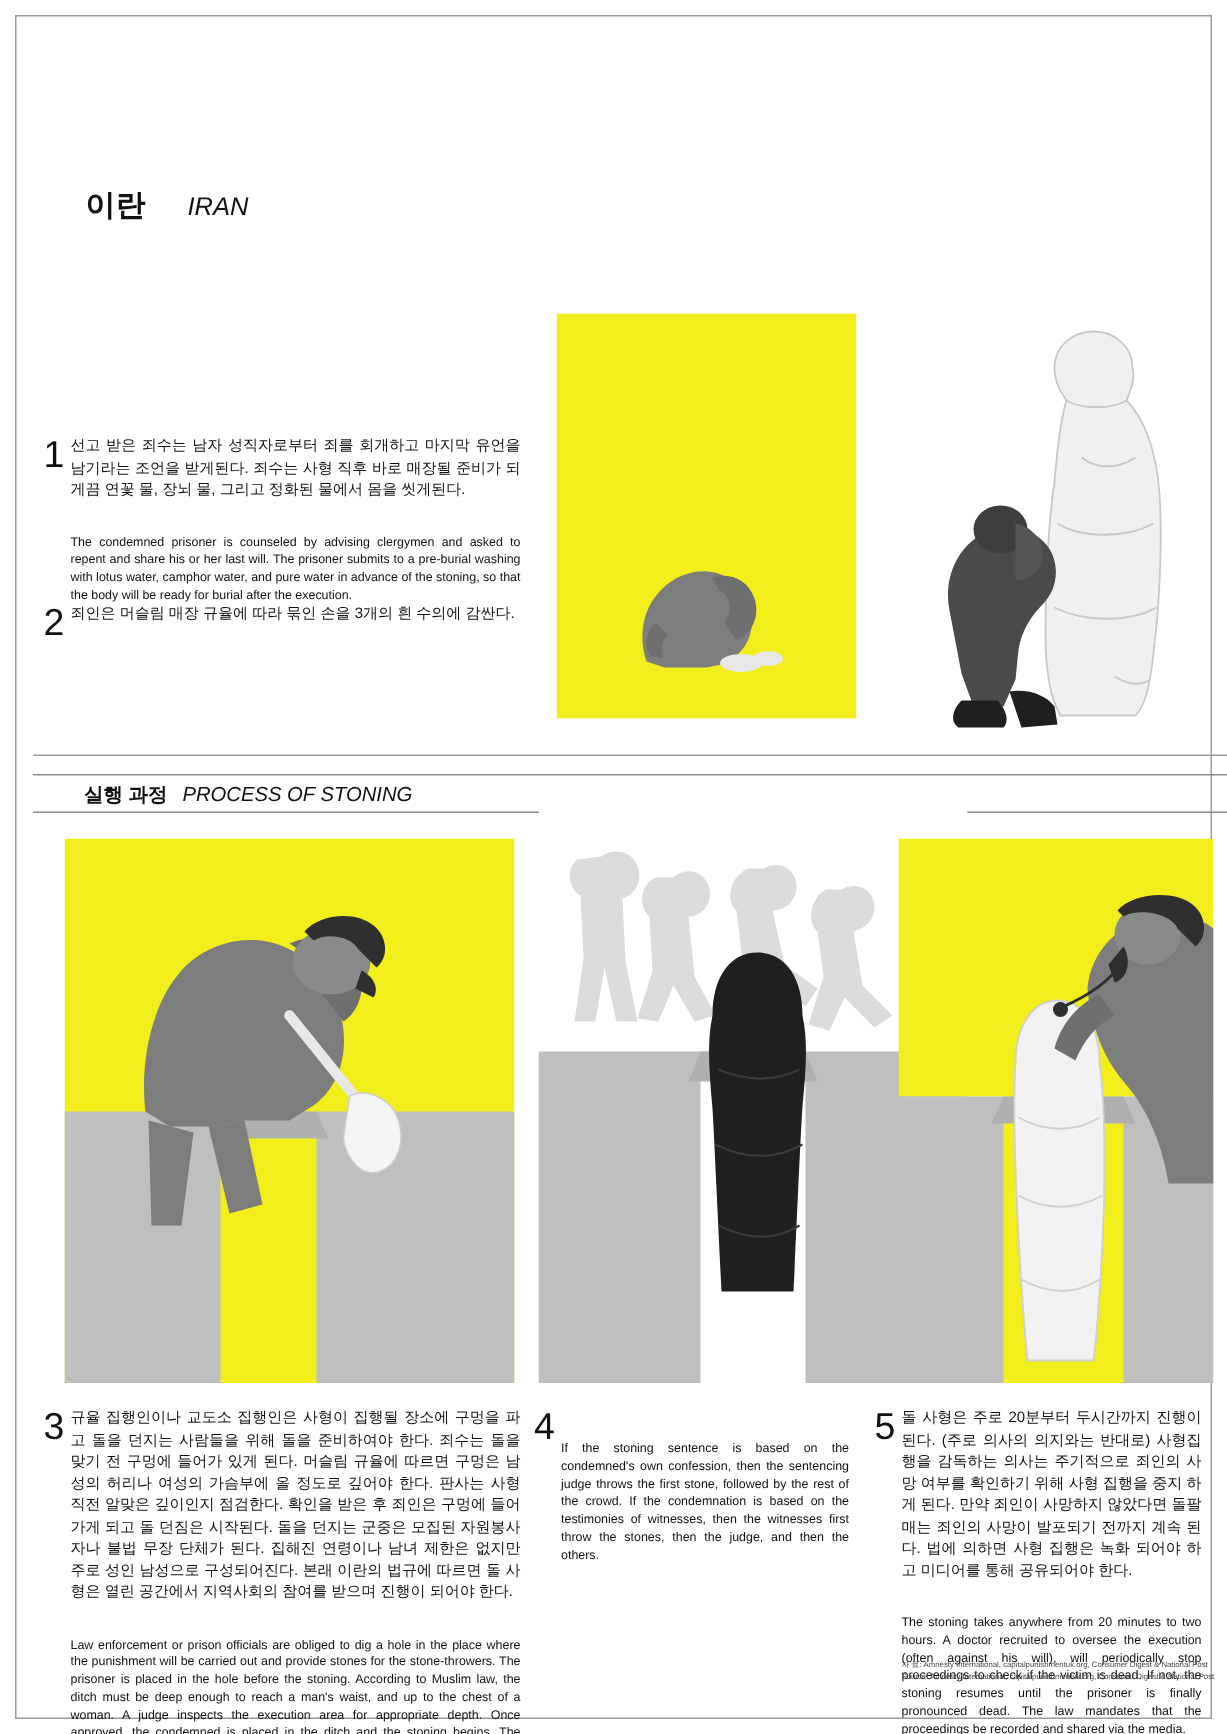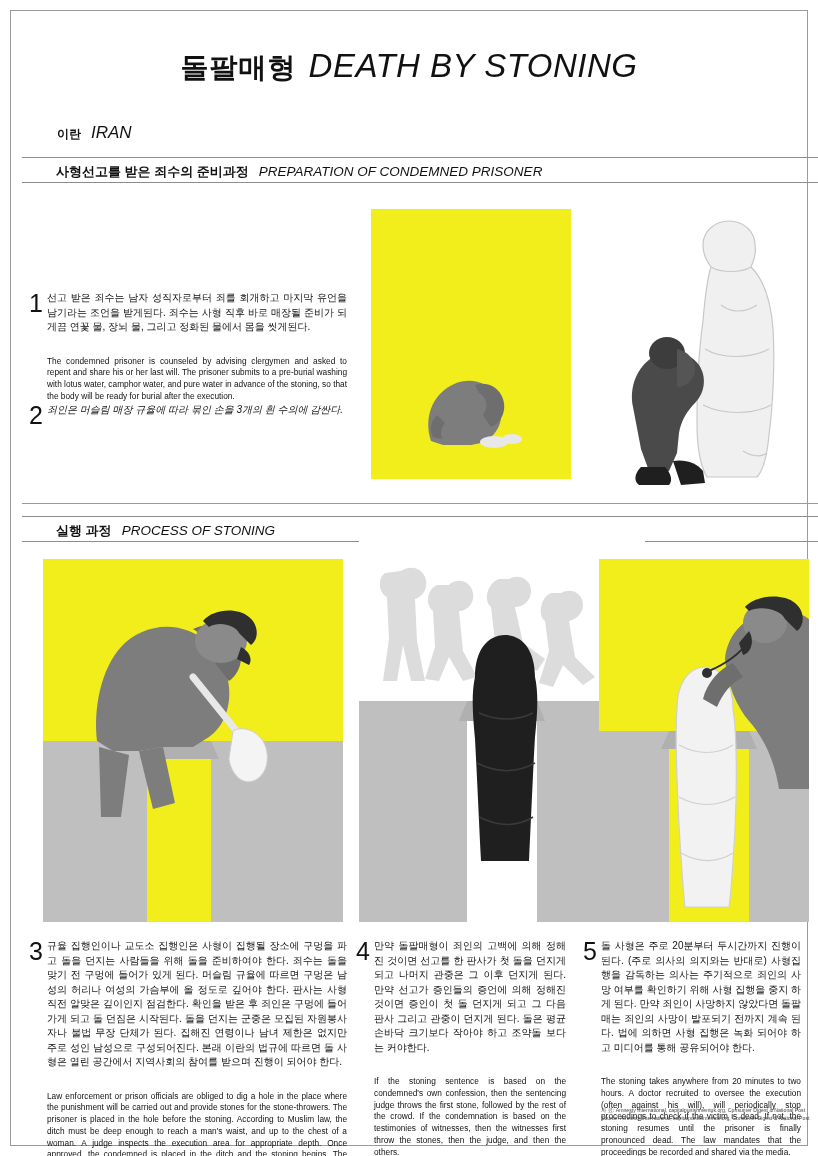--- a/index.html
+++ b/index.html
@@ -50,27 +50,27 @@
     margin-left: 12px;
   }
 
   .country-row {
     position: absolute;
     left: 46px;
     top: 112px;
     white-space: nowrap;
   }
   .country-ko {
-    font-size: 12px;
+    font-size: 20px;
     font-weight: bold;
   }
   .country-en {
     font-size: 17px;
     font-style: italic;
-    margin-left: 10px;
+    margin-left: 28px;
   }
 
   
   .section-bar {
     position: absolute;
     left: 11px;
     width: 796px;
     border-top: 1px solid #8d8d8d;
     border-bottom: 1px solid #8d8d8d;
     height: 26px;
@@ -142,33 +142,25 @@
   }
 
   svg { display: block; }
 </style>
 </head>
 <body>
 
 <div class="page">
   <div class="frame">
 
-    <div class="title-row">
-      <span class="title-ko">돌팔매형</span><span class="title-en">DEATH BY STONING</span>
-    </div>
 
     <div class="country-row">
       <span class="country-ko">이란</span><span class="country-en">IRAN</span>
     </div>
 
-    <div class="section-bar" id="section-bar-1">
-      <div class="label">
-        <span class="section-ko">사형선고를 받은 죄수의 준비과정</span><span class="section-en">PREPARATION OF CONDEMNED PRISONER</span>
-      </div>
-    </div>
 
     <div class="art" style="left:360px; top:198px; width:200px; height:270px;">
       <svg width="200" height="270" viewBox="0 0 200 270">
         <rect x="0" y="0" width="200" height="270" fill="#f2ee1b"></rect>
 
         <path d="M60 232 C54 214 58 196 70 184 C82 172 100 168 114 176 C126 183 132 196 130 210 C128 222 120 230 110 234 L100 236 L72 236 Z" fill="#7d7d7d"></path>
         <path d="M104 176 C116 172 128 178 132 190 C136 202 130 214 120 218 L112 206 C118 198 116 188 108 184 Z" fill="#6e6e6e"></path>
         <ellipse cx="123" cy="233" rx="14" ry="6" fill="#e8e8e8"></ellipse>
         <ellipse cx="141" cy="230" rx="10" ry="5" fill="#e8e8e8"></ellipse>
         <path d="M62 228 C58 220 60 212 66 206 L74 214 C70 219 69 224 71 230 Z" fill="#6e6e6e"></path>
@@ -200,21 +192,21 @@
     <div class="step" style="left:18px; top:280px; width:318px;">
       <div class="step-num" style="left:0; top:0;">1</div>
       <div style="margin-left:18px;">
         <div class="step-ko">선고 받은 죄수는 남자 성직자로부터 죄를 회개하고 마지막 유언을 남기라는 조언을 받게된다. 죄수는 사형 직후 바로 매장될 준비가 되게끔 연꽃 물, 장뇌 물, 그리고 정화된 물에서 몸을 씻게된다.</div>
         <div class="step-en">The condemned prisoner is counseled by advising clergymen and asked to repent and share his or her last will. The prisoner submits to a pre-burial washing with lotus water, camphor water, and pure water in advance of the stoning, so that the body will be ready for burial after the execution.</div>
       </div>
     </div>
 
     <div class="step" style="left:18px; top:392px; width:318px;">
       <div class="step-num" style="left:0; top:0;">2</div>
-      <div style="margin-left:18px;font-style:italic;">
+      <div style="margin-left:18px;">
         <div class="step-ko">죄인은 머슬림 매장 규율에 따라 묶인 손을 3개의 흰 수의에 감싼다.</div>
       </div>
     </div>
 
     <div class="hr-thin" id="hr-mid"></div>
     <div class="section-bar" id="section-bar-2">
       <div class="label">
         <span class="section-ko">실행 과정</span><span class="section-en">PROCESS OF STONING</span>
       </div>
     </div>
@@ -300,21 +292,20 @@
       <div class="step-num" style="left:0; top:0;">3</div>
       <div style="margin-left:18px;">
         <div class="step-ko">규율 집행인이나 교도소 집행인은 사형이 집행될 장소에 구멍을 파고 돌을 던지는 사람들을 위해 돌을 준비하여야 한다. 죄수는 돌을 맞기 전 구멍에 들어가 있게 된다. 머슬림 규율에 따르면 구멍은 남성의 허리나 여성의 가슴부에 올 정도로 깊어야 한다. 판사는 사형 직전 알맞은 깊이인지 점검한다. 확인을 받은 후 죄인은 구멍에 들어가게 되고 돌 던짐은 시작된다. 돌을 던지는 군중은 모집된 자원봉사자나 불법 무장 단체가 된다. 집해진 연령이나 남녀 제한은 없지만 주로 성인 남성으로 구성되어진다. 본래 이란의 법규에 따르면 돌 사형은 열린 공간에서 지역사회의 참여를 받으며 진행이 되어야 한다.</div>
         <div class="step-en">Law enforcement or prison officials are obliged to dig a hole in the place where the punishment will be carried out and provide stones for the stone-throwers. The prisoner is placed in the hole before the stoning. According to Muslim law, the ditch must be deep enough to reach a man's waist, and up to the chest of a woman. A judge inspects the execution area for appropriate depth. Once approved, the condemned is placed in the ditch and the stoning begins. The crowd of stone-throwers is made of recruited volunteer paramilitary groups. Adult men comprise the bulk of the group, though there are no fixed age or gender restrictions. Iranian law originally intended for stoning to be conducted out in the open, with community participation.</div>
       </div>
     </div>
 
     <div class="step" style="left:345px; top:928px; width:210px;">
       <div class="step-num" style="left:0; top:0;">4</div>
       <div style="margin-left:18px;">
-        <div class="step-ko">만약 돌팔매형이 죄인의 고백에 의해 정해진 것이면 선고를 한 판사가 첫 돌을 던지게 되고 나머지 관중은 그 이후 던지게 된다. 만약 선고가 증인들의 증언에 의해 정해진 것이면 증인이 첫 돌 던지게 되고 그 다음 판사 그리고 관중이 던지게 된다. 돌은 평균 손바닥 크기보다 작아야 하고 조약돌 보다는 커야한다.</div>
         <div class="step-en">If the stoning sentence is based on the condemned's own confession, then the sentencing judge throws the first stone, followed by the rest of the crowd. If the condemnation is based on the testimonies of witnesses, then the witnesses first throw the stones, then the judge, and then the others.</div>
       </div>
     </div>
 
     <div class="step" style="left:572px; top:928px; width:218px;">
       <div class="step-num" style="left:0; top:0;">5</div>
       <div style="margin-left:18px;">
         <div class="step-ko">돌 사형은 주로 20분부터 두시간까지 진행이 된다. (주로 의사의 의지와는 반대로) 사형집행을 감독하는 의사는 주기적으로 죄인의 사망 여부를 확인하기 위해 사형 집행을 중지 하게 된다. 만약 죄인이 사망하지 않았다면 돌팔매는 죄인의 사망이 발포되기 전까지 계속 된다. 법에 의하면 사형 집행은 녹화 되어야 하고 미디어를 통해 공유되어야 한다.</div>
         <div class="step-en">The stoning takes anywhere from 20 minutes to two hours. A doctor recruited to oversee the execution (often against his will), will periodically stop proceedings to check if the victim is dead. If not, the stoning resumes until the prisoner is finally pronounced dead. The law mandates that the proceedings be recorded and shared via the media.</div>
       </div>

